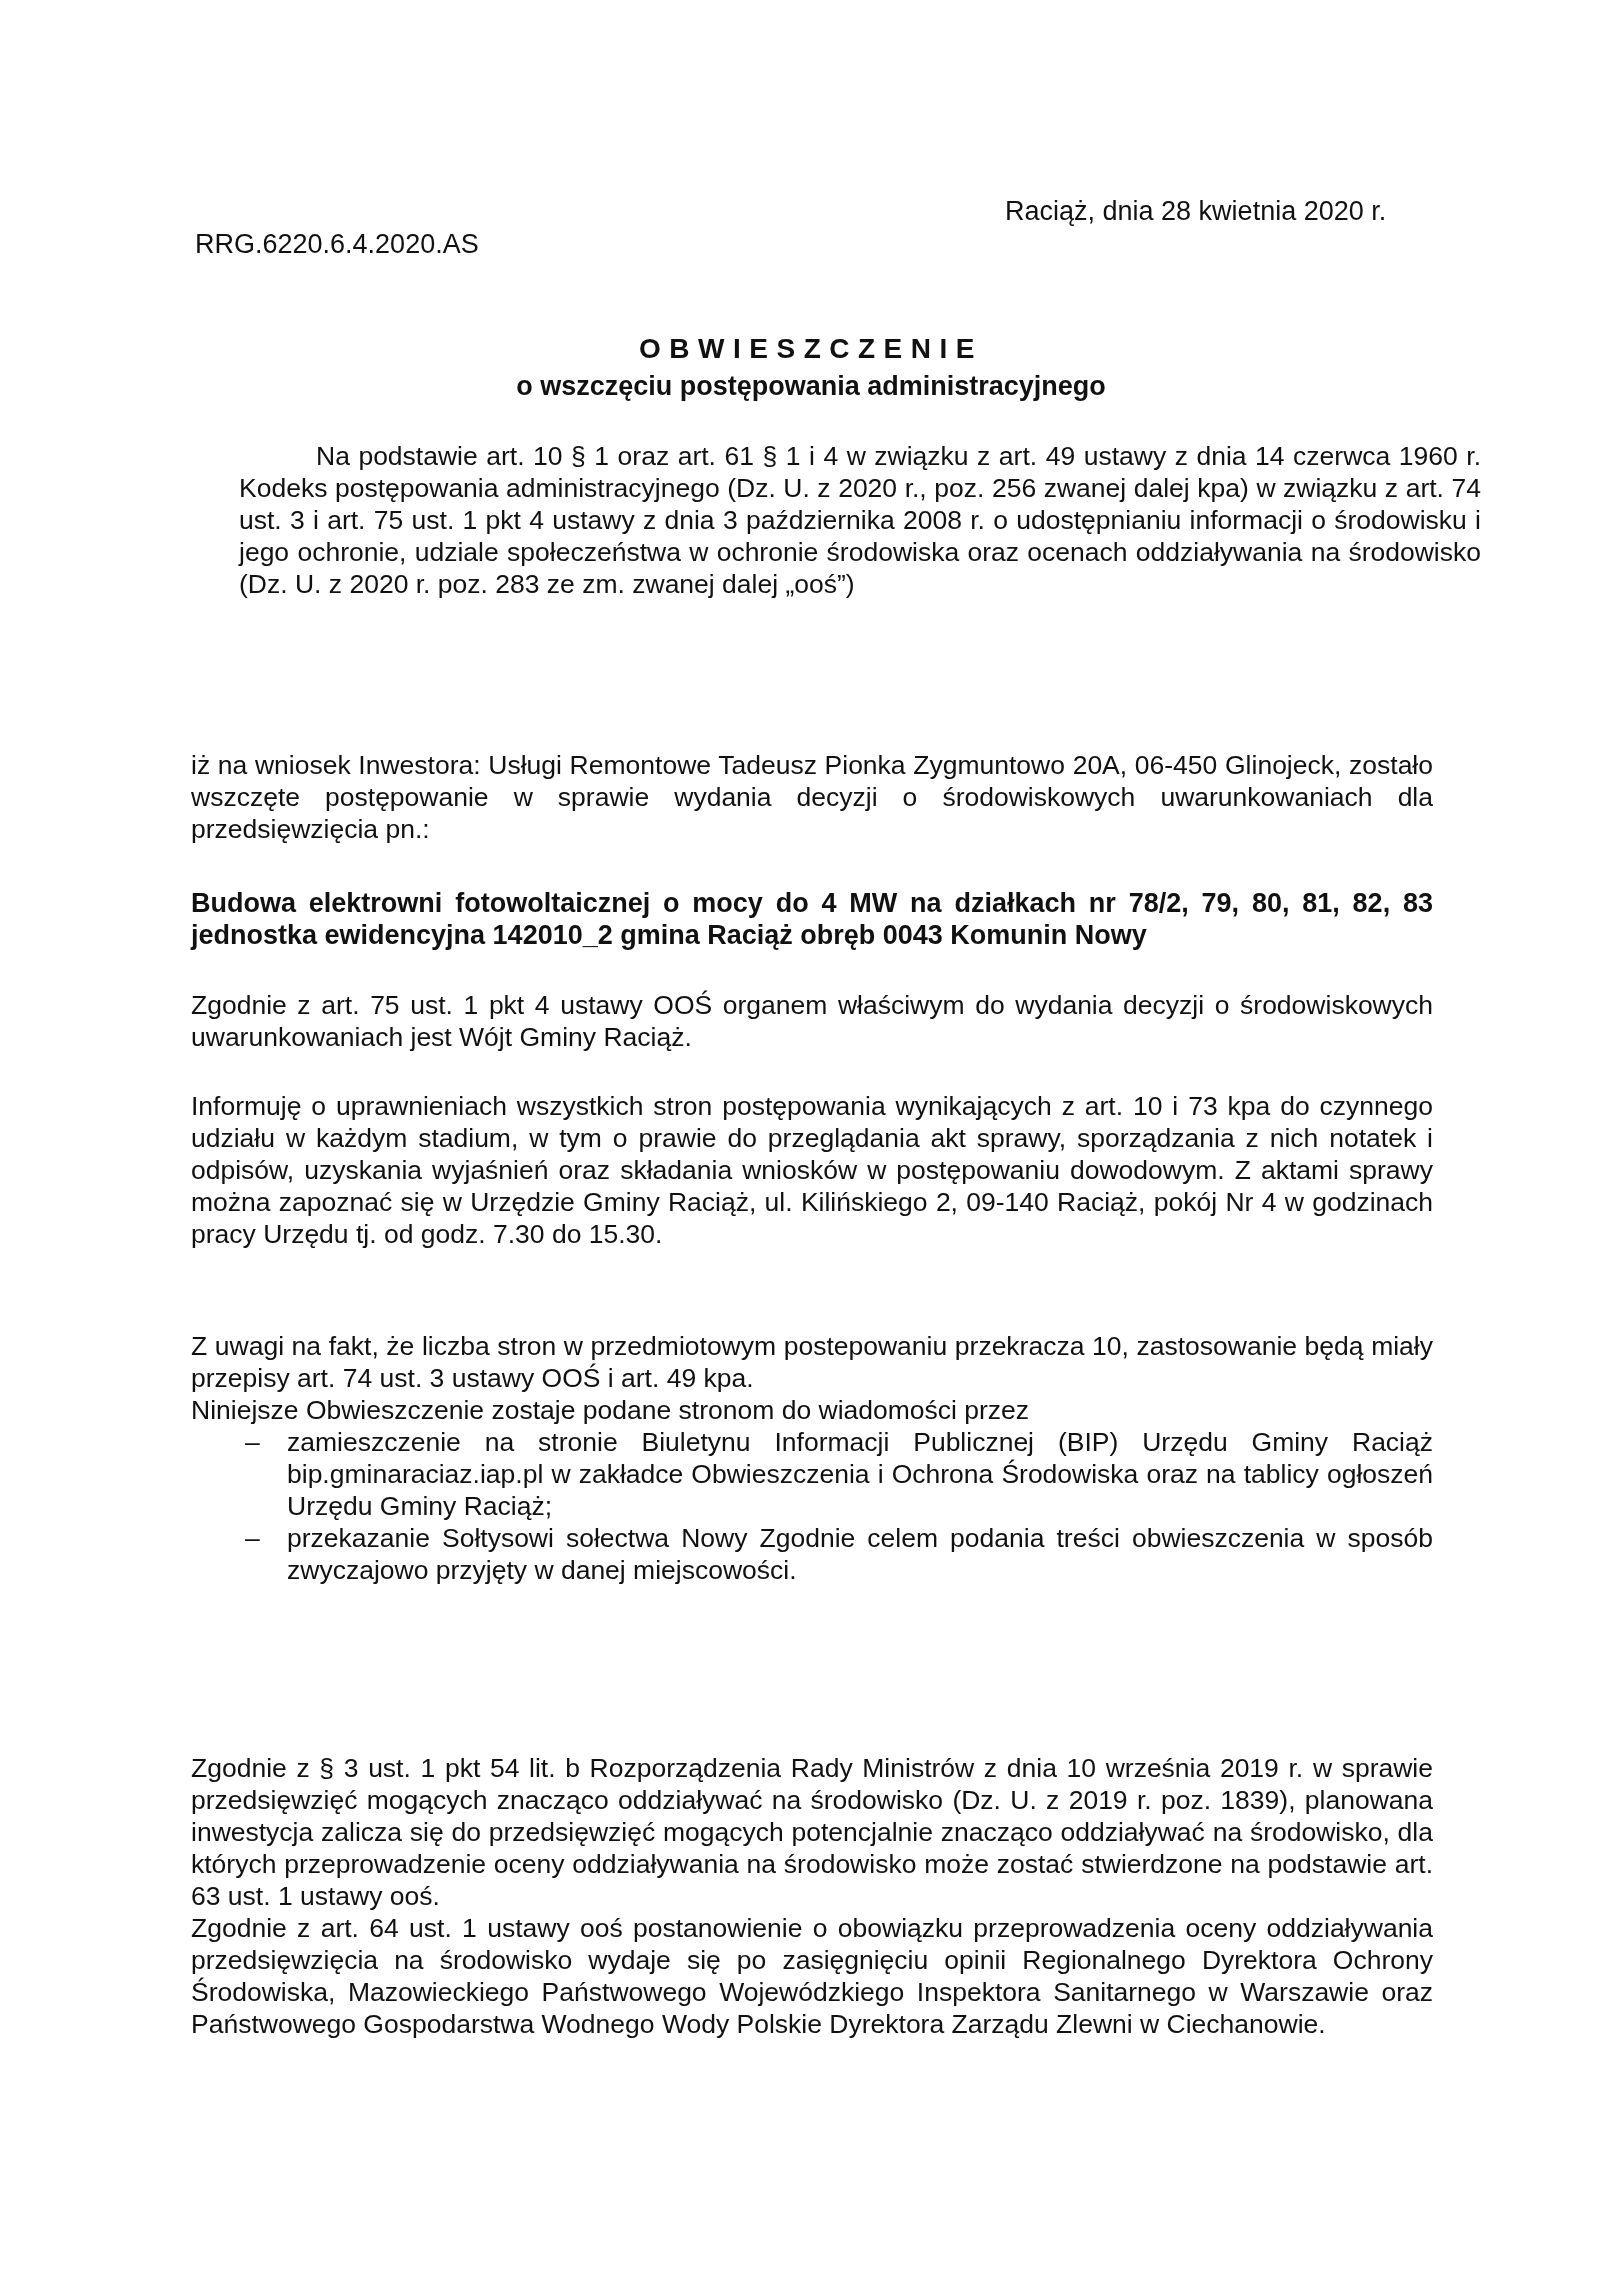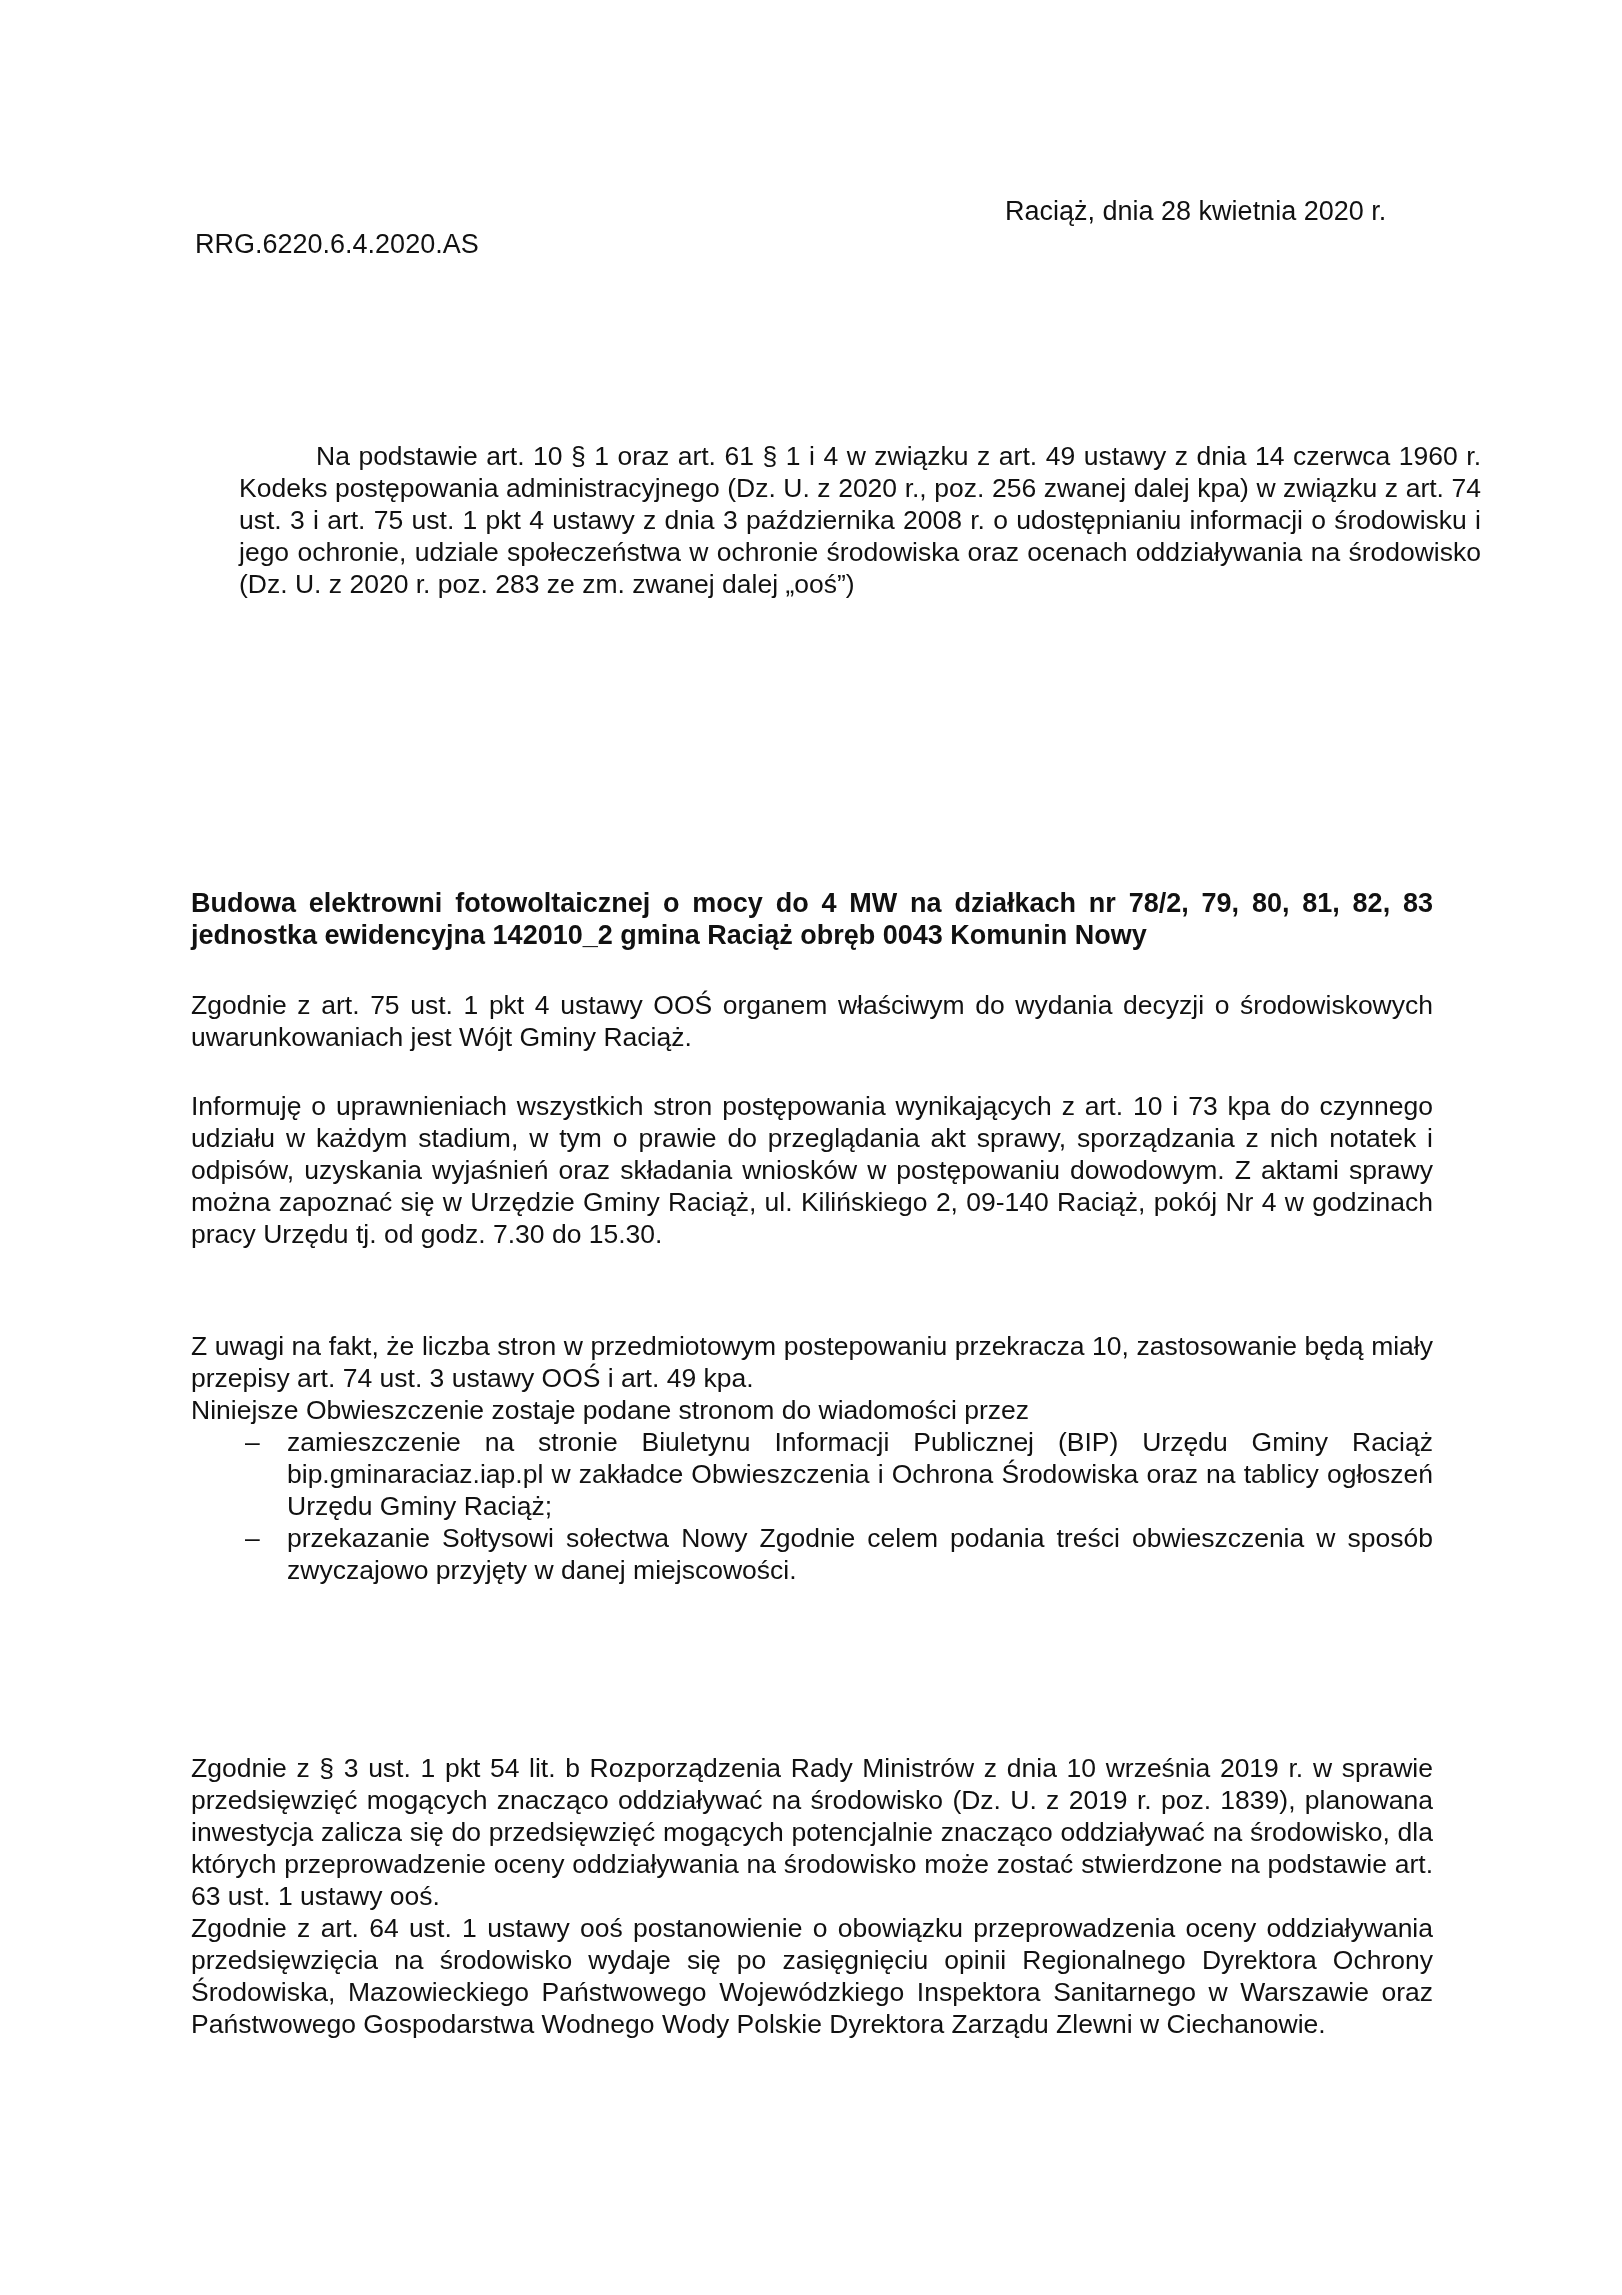--- a/index.html
+++ b/index.html
@@ -120,26 +120,33 @@
   </style>
 </head>
 <body>
 
 <div class="page">
 
 
   <div class="ref-number">RRG.6220.6.4.2020.AS</div>
   <div class="place-date">Raciąż, dnia 28 kwietnia 2020 r.</div>
 
+  <div class="title-block">
+    <div class="title-main">OBWIESZCZENIE</div>
+    <div class="title-sub">o wszczęciu postępowania administracyjnego</div>
+  </div>
 
   <div class="body-text" style="top: 440px; margin-left: 48px;">
     <p class="indent-first">Na podstawie art. 10 § 1 oraz art. 61 § 1 i 4 w związku z art. 49 ustawy z dnia 14 czerwca 1960 r. Kodeks postępowania administracyjnego (Dz. U. z 2020 r., poz. 256 zwanej dalej kpa) w związku z art. 74 ust. 3 i art. 75 ust. 1 pkt 4 ustawy z dnia 3 października 2008 r. o udostępnianiu informacji o środowisku i jego ochronie, udziale społeczeństwa w ochronie środowiska oraz ocenach oddziaływania na środowisko (Dz. U. z 2020 r. poz. 283 ze zm. zwanej dalej „ooś”)</p>
   </div>
 
 
+  <div class="body-text" style="top: 749px;">
+    <p>iż na wniosek Inwestora: Usługi Remontowe Tadeusz Pionka Zygmuntowo 20A, 06-450 Glinojeck, zostało wszczęte postępowanie w sprawie wydania decyzji o środowiskowych uwarunkowaniach dla przedsięwzięcia pn.:</p>
+  </div>
 
   <div class="body-text bold-para" style="top: 887px;">
     <p>Budowa elektrowni fotowoltaicznej o mocy do 4 MW na działkach nr 78/2, 79, 80, 81, 82, 83 jednostka ewidencyjna 142010_2 gmina Raciąż obręb 0043 Komunin Nowy</p>
   </div>
 
   <div class="body-text" style="top: 989px;">
     <p>Zgodnie z art. 75 ust. 1 pkt 4 ustawy OOŚ organem właściwym do wydania decyzji o środowiskowych uwarunkowaniach jest Wójt Gminy Raciąż.</p>
   </div>
 
   <div class="body-text" style="top: 1090px;">

